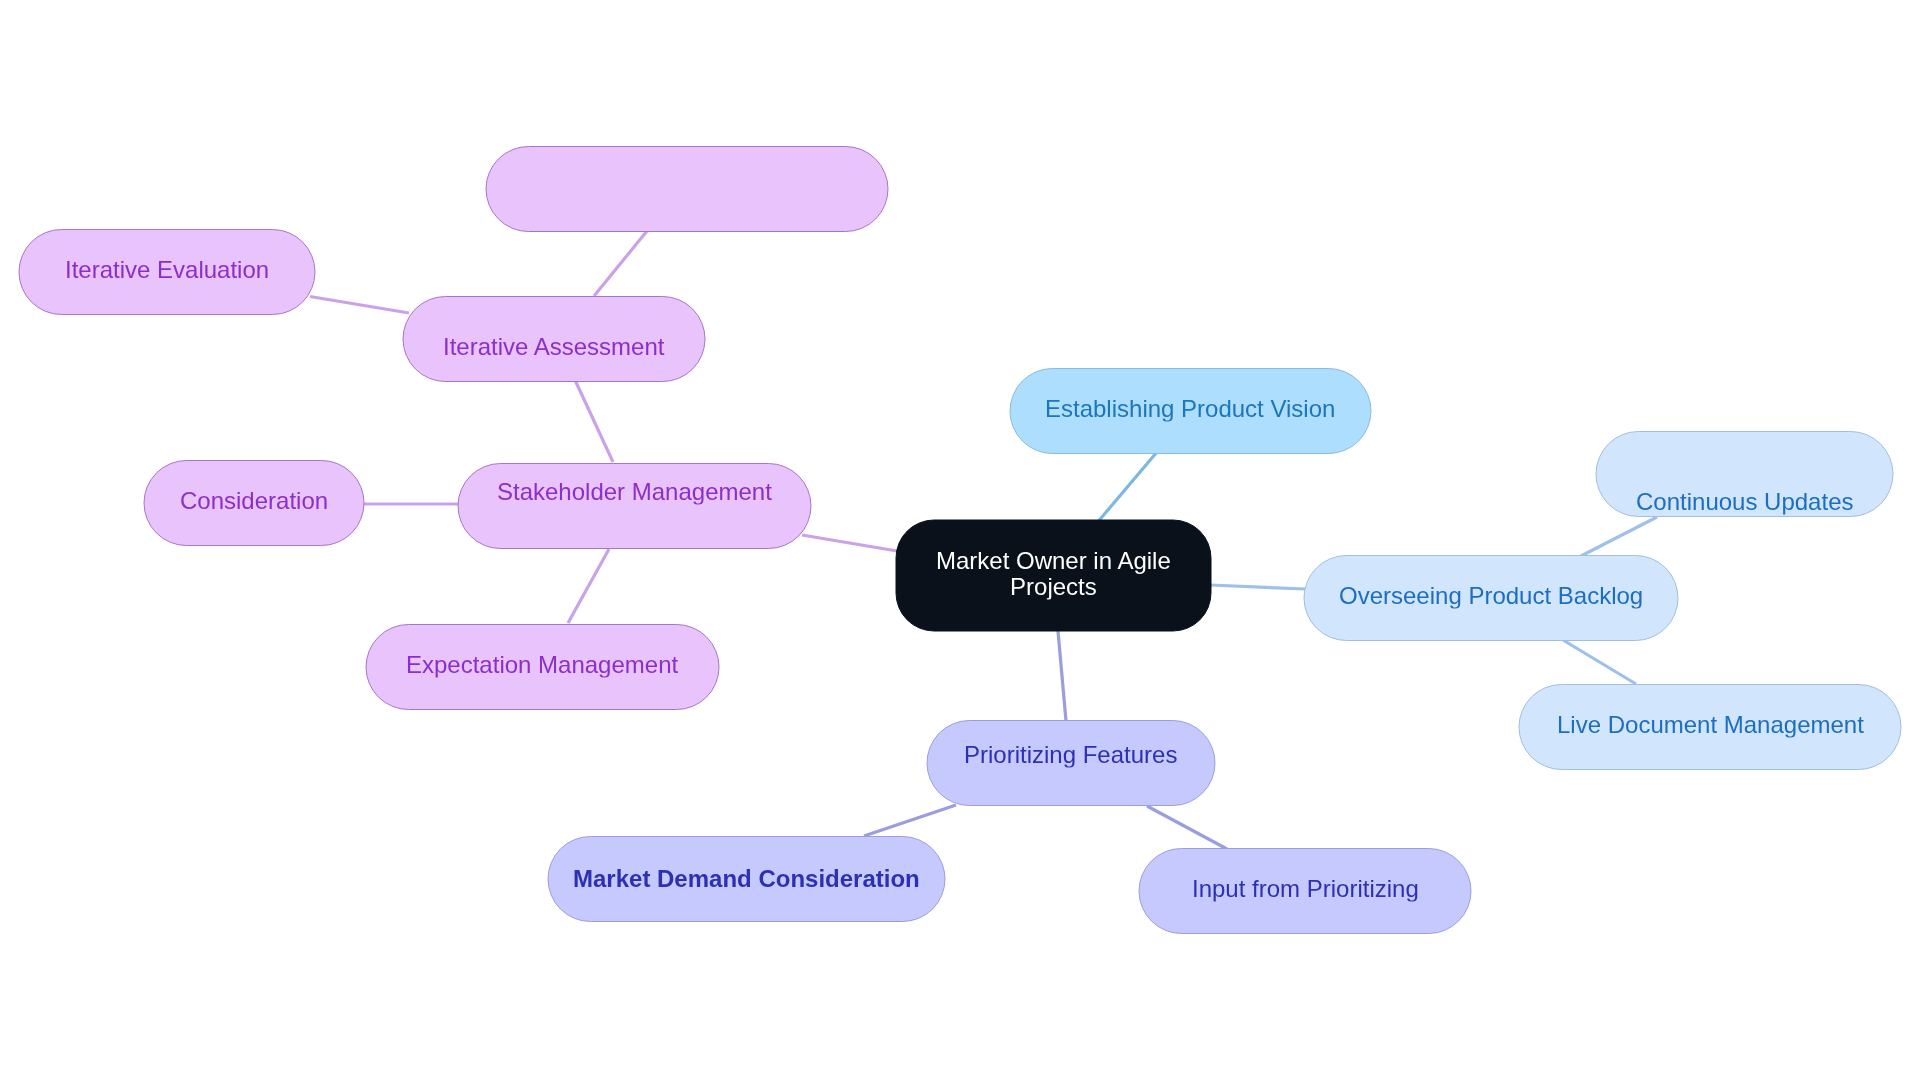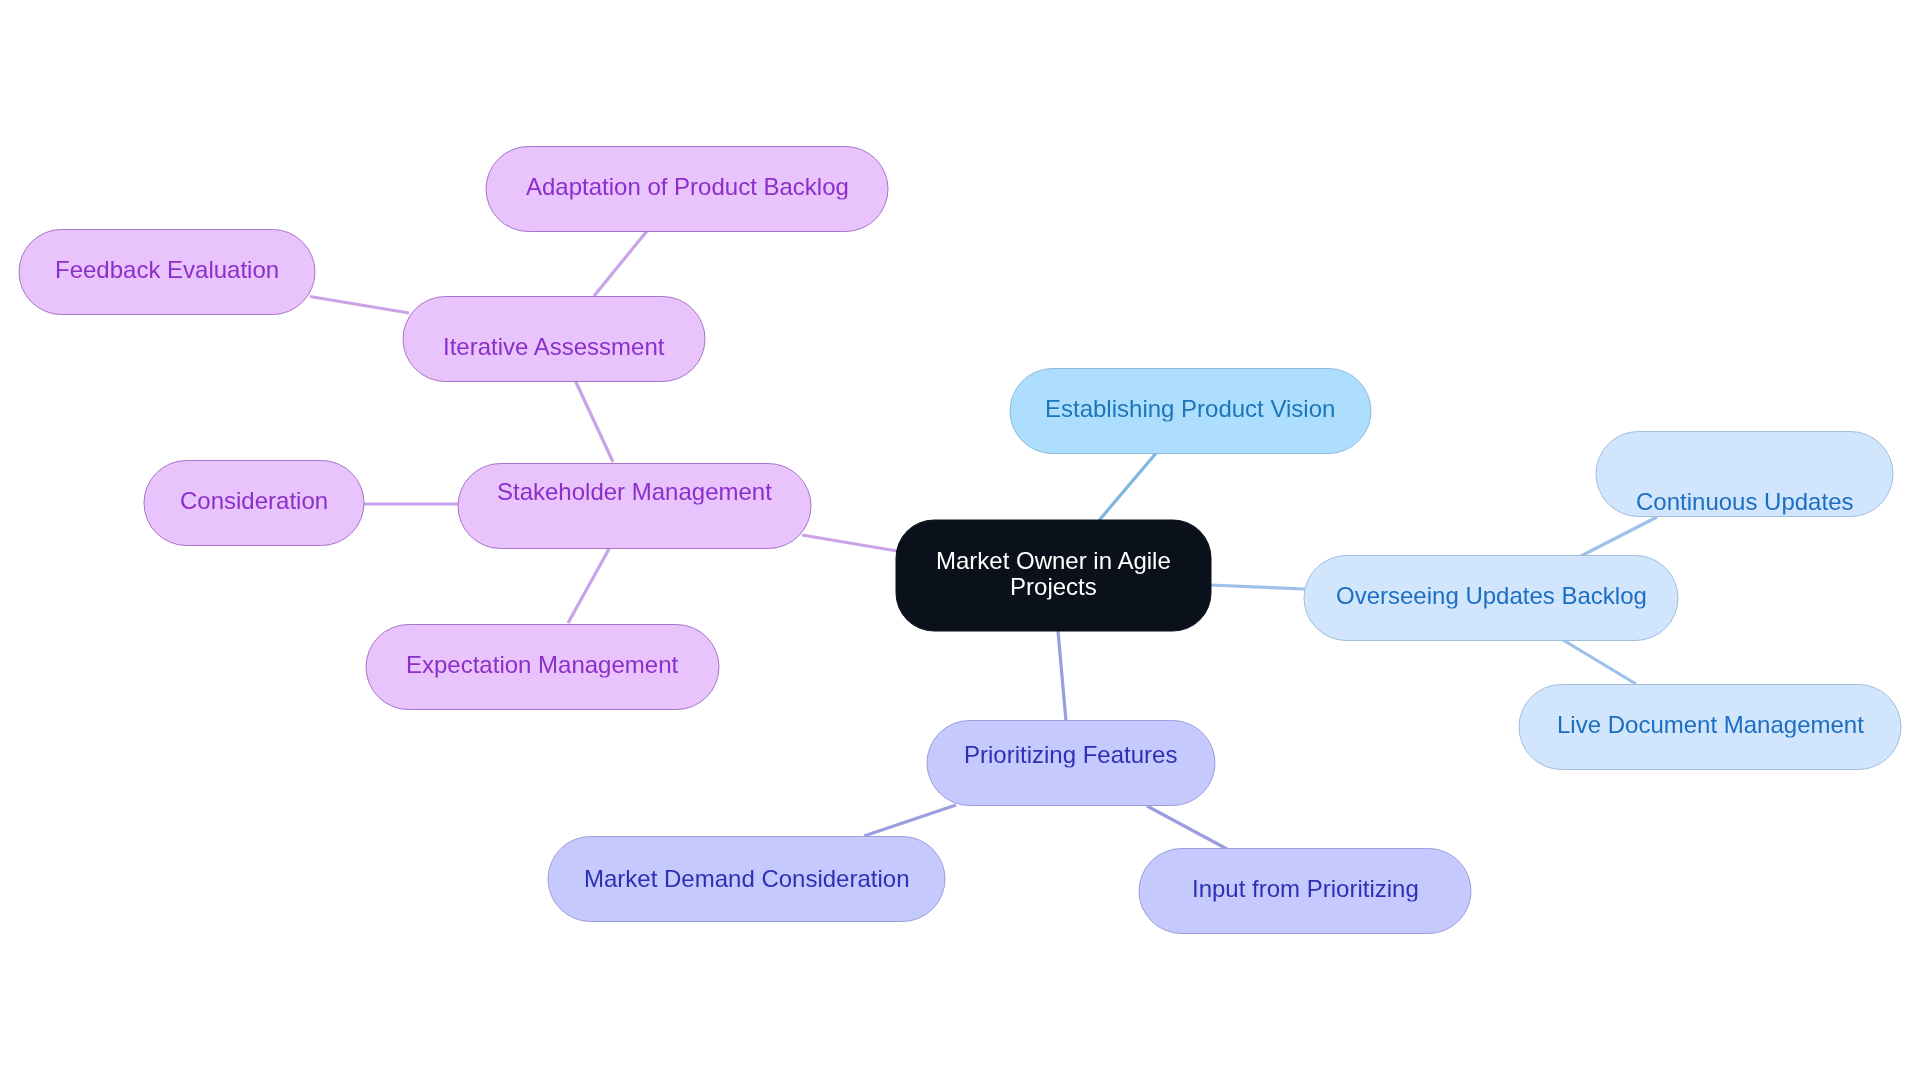--- a/index.html
+++ b/index.html
@@ -47,53 +47,50 @@
     <rect class="node-shape" x="1519" y="684.5" width="382" height="85" rx="42.5" ry="42.5" fill="#d1e5fd" stroke="#a1bedd"></rect>
     <rect class="node-shape" x="927" y="720.5" width="288" height="85" rx="42.5" ry="42.5" fill="#c5c9fd" stroke="#9b9edc"></rect>
     <rect class="node-shape" x="548" y="836.5" width="397" height="85" rx="42.5" ry="42.5" fill="#c5c9fd" stroke="#9b9edc"></rect>
     <rect class="node-shape" x="1139" y="848.5" width="332" height="85" rx="42.5" ry="42.5" fill="#c5c9fd" stroke="#9b9edc"></rect>
   </svg>
   <div id="node-layer">
     <div class="node" style="left: 896px; top: 520px; width: 315px; height: 111px;">
       <span class="node-label" style="color: rgb(255, 255, 255); font-size: 24px;">Market Owner in Agile
 Projects</span>
     </div>
-    <div class="node" style="left: 486px; top: 146.5px; width: 402px; height: 85px;">
-      <span class="node-label" style="color: rgb(140, 47, 202); font-size: 24px;">Adaptation of Product Backlog</span>
-    </div>
     <div class="node" style="left: 19px; top: 229.5px; width: 296px; height: 85px;">
-      <span class="node-label" style="color: rgb(140, 47, 202); font-size: 24px;">Feedback Evaluation</span>
+      <span class="node-label" style="color: rgb(140, 47, 202); font-size: 24px;">Iterative Evaluation</span>
     </div>
     <div class="node" style="left: 403px; top: 296.5px; width: 302px; height: 85px; margin-top: 10px;">
       <span class="node-label" style="color: rgb(140, 47, 202); font-size: 24px;">Iterative Assessment</span>
     </div>
     <div class="node" style="left: 144px; top: 460.5px; width: 220px; height: 85px;">
       <span class="node-label" style="color: rgb(140, 47, 202); font-size: 24px;">Consideration</span>
     </div>
     <div class="node" style="left: 458px; top: 463.5px; width: 353px; height: 61px;">
       <span class="node-label" style="color: rgb(140, 47, 202); font-size: 24px;">Stakeholder Management</span>
     </div>
     <div class="node" style="left: 366px; top: 624.5px; width: 353px; height: 85px;">
       <span class="node-label" style="color: rgb(140, 47, 202); font-size: 24px;">Expectation Management</span>
     </div>
     <div class="node" style="left: 1010px; top: 368.5px; width: 361px; height: 85px;">
       <span class="node-label" style="color: rgb(28, 118, 186); font-size: 24px;">Establishing Product Vision</span>
     </div>
     <div class="node" style="left: 1596px; top: 431.5px; width: 297px; height: 85px; align-items: flex-end;">
       <span class="node-label" style="color: rgb(28, 110, 195); font-size: 24px;">Continuous Updates</span>
     </div>
     <div class="node" style="left: 1304px; top: 555.5px; width: 374px; height: 85px;">
-      <span class="node-label" style="color: rgb(28, 110, 195); font-size: 24px;">Overseeing Updates Backlog</span>
+      <span class="node-label" style="color: rgb(28, 110, 195); font-size: 24px;">Overseeing Product Backlog</span>
     </div>
     <div class="node" style="left: 1519px; top: 684.5px; width: 382px; height: 85px;">
       <span class="node-label" style="color: rgb(28, 110, 195); font-size: 24px;">Live Document Management</span>
     </div>
     <div class="node" style="left: 927px; top: 720.5px; width: 288px; height: 72px;">
       <span class="node-label" style="color: rgb(45, 48, 178); font-size: 24px;">Prioritizing Features</span>
     </div>
-    <div class="node" style="left: 548px; top: 836.5px; width: 397px; height: 89px;">
+    <div class="node" style="left: 548px; top: 836.5px; width: 397px; height: 89px; font-weight: bold;">
       <span class="node-label" style="color: rgb(45, 48, 178); font-size: 24px;">Market Demand Consideration</span>
     </div>
     <div class="node" style="left: 1139px; top: 848.5px; width: 332px; height: 85px;">
       <span class="node-label" style="color: rgb(45, 48, 178); font-size: 24px;">Input from Prioritizing</span>
     </div>
   </div>
 </div>
 
 </body></html>

